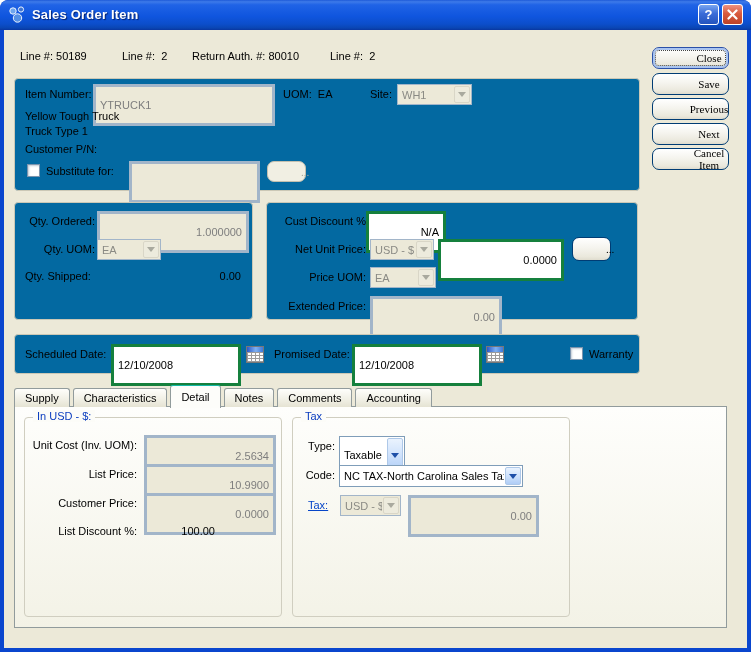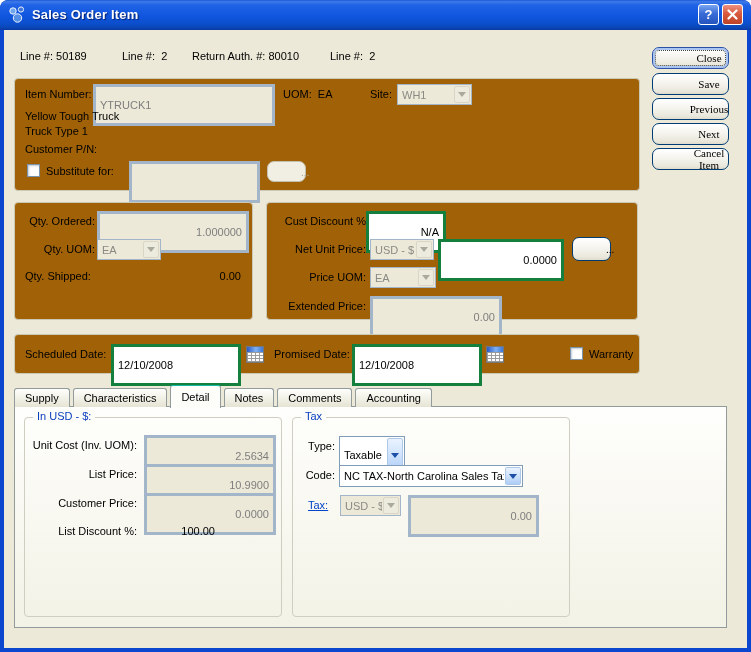--- a/index.html
+++ b/index.html
@@ -25,21 +25,21 @@
     border: 1px solid #fff; display: flex; align-items: center; justify-content: center;
     color: #fff; font-weight: bold; font-size: 13px; cursor: pointer;
   }
   .tb-help { left: 698px; background: linear-gradient(180deg,#79A5F0,#3A6CD8 45%,#2454BE); }
   .tb-close { left: 722px; background: linear-gradient(180deg,#EE9180,#D95B3E 45%,#BC4228); }
   .client { position: absolute; left: 4px; top: 30px; width: 743px; height: 618px; background: #ECE9D8; }
   .abs { position: absolute; }
   .lbl { font-size: 11px; color: #000; white-space: nowrap; }
   .r { text-align: right; }
   .group {
-    position: absolute; border: 1px solid #CBC8B6; border-radius: 4px; background: #a16207;
+    position: absolute; border: 1px solid #CBC8B6; border-radius: 4px; background: #0369a1;
   }
   .field {
     position: absolute; border: 3px solid #15803d; background: #fff;
     display: flex; align-items: center; padding: 18px 4px; font-size: 11px; overflow: hidden;
   }
   .field.dis { border-color: #A2B5C9; background: #ECE9D8; color: #7E7E7E; }
   .field.fr { justify-content: flex-end; }
   .combo {
     position: absolute; border: 1px solid #7F9DB9; background: #fff;
     display: flex; align-items: center; font-size: 11px;

